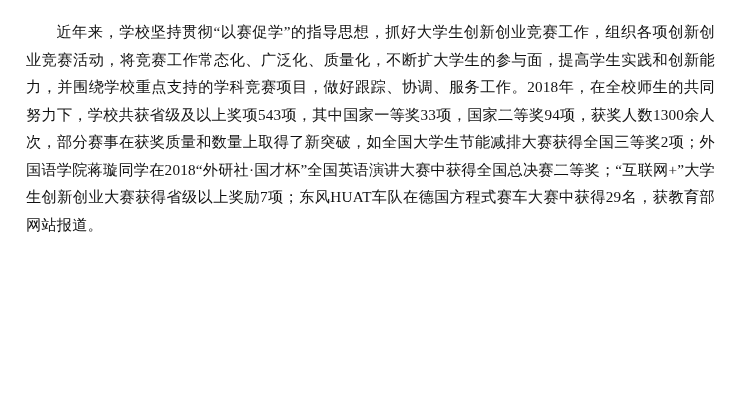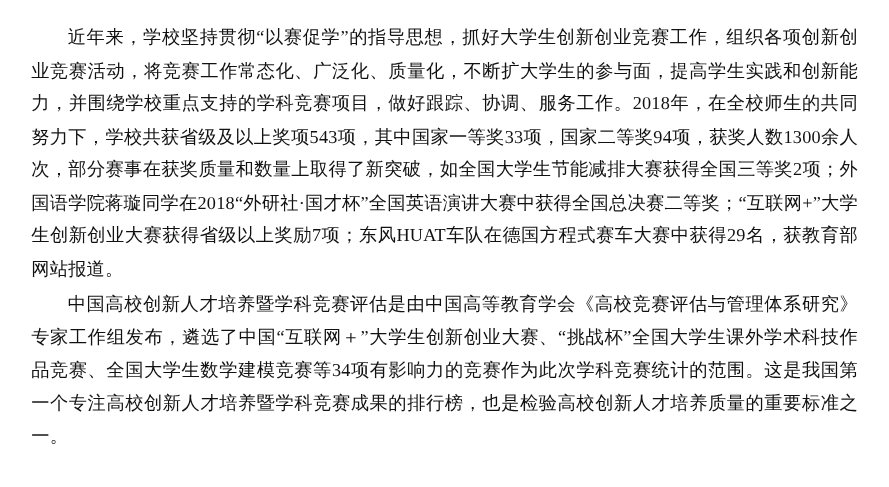--- a/index.html
+++ b/index.html
@@ -34,14 +34,13 @@
   .spacer-gap {
     height: 2px;
   }
 </style>
 </head>
 <body>
 
 <div class="page">
   <p class="para">近年来，学校坚持贯彻“以赛促学”的指导思想，抓好大学生创新创业竞赛工作，组织各项创新创业竞赛活动，将竞赛工作常态化、广泛化、质量化，不断扩大学生的参与面，提高学生实践和创新能力，并围绕学校重点支持的学科竞赛项目，做好跟踪、协调、服务工作。2018年，在全校师生的共同努力下，学校共获省级及以上奖项543项，其中国家一等奖33项，国家二等奖94项，获奖人数1300余人次，部分赛事在获奖质量和数量上取得了新突破，如全国大学生节能减排大赛获得全国三等奖2项；外国语学院蒋璇同学在2018“外研社·国才杯”全国英语演讲大赛中获得全国总决赛二等奖；“互联网+”大学生创新创业大赛获得省级以上奖励7项；东风HUAT车队在德国方程式赛车大赛中获得29名，获教育部网站报道。</p>
   <div class="spacer-gap"></div>
-  <p class="para">中国高校创新人才培养暨学科竞赛评估是由中国高等教育学会《高校竞赛评估与管理体系研究》专家工作组发布，遴选了中国“互联网＋”大学生创新创业大赛、“挑战杯”全国大学生课外学术科技作品竞赛、全国大学生数学建模竞赛等34项有影响力的竞赛作为此次学科竞赛统计的范围。这是我国第一个专注高校创新人才培养暨学科竞赛成果的排行榜，也是检验高校创新人才培养质量的重要标准之一。</p>
 </div>
 
 </body></html>

